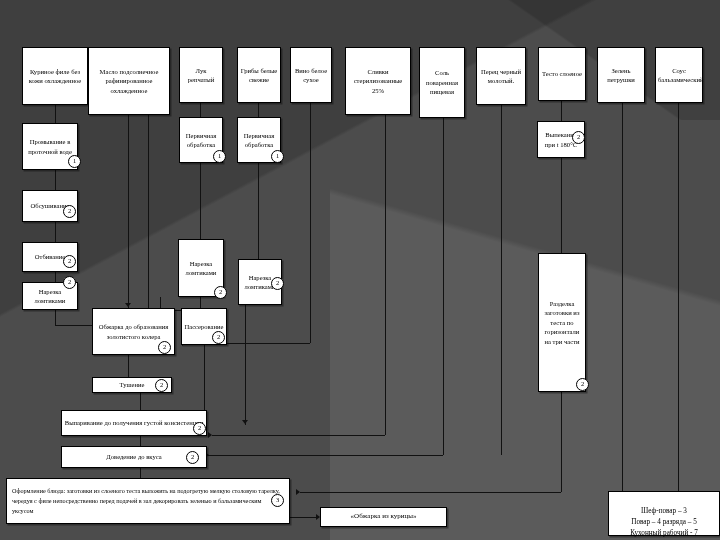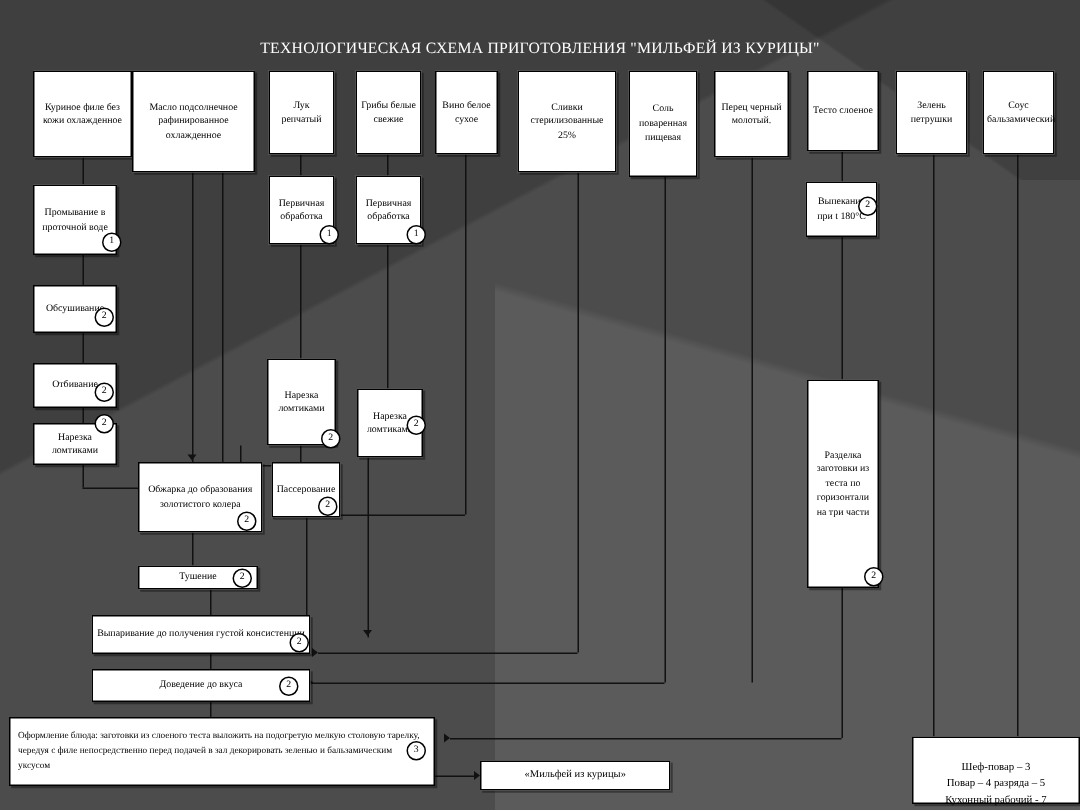--- a/index.html
+++ b/index.html
@@ -65,21 +65,20 @@
 </style>
 </head>
 <body>
 
 <div id="stage">
 
   <div class="bg-dark-top"></div>
   <div class="bg-sheen"></div>
   <div class="bg-corner"></div>
 
-  <div class="title">ТЕХНОЛОГИЧЕСКАЯ СХЕМА ПРИГОТОВЛЕНИЯ "МИЛЬФЕЙ ИЗ КУРИЦЫ"</div>
 
   <div class="ln lnv" style="left:55px;top:105px;height:18px;"></div>
   <div class="ln lnv" style="left:55px;top:170px;height:20px;"></div>
   <div class="ln lnv" style="left:55px;top:222px;height:20px;"></div>
   <div class="ln lnv" style="left:55px;top:272px;height:10px;"></div>
   <div class="ln lnv" style="left:55px;top:310px;height:15px;"></div>
   <div class="ln lnh" style="left:55px;top:325px;width:45px;"></div>
   <div class="arrow-r" style="left:98px;top:322px;"></div>
 
   <div class="ln lnv" style="left:128px;top:115px;height:193px;"></div>
@@ -252,21 +251,21 @@
     <span class="txt">Разделка заготовки из теста по горизонтали на три части</span>
   </div>
   <div class="marker" style="left:576px;top:378px;">2</div>
 
   <div class="box left" style="left:6px;top:478px;width:284px;height:46px;font-size:6.2px;line-height:9.8px;padding:2px 5px;">
     <span class="txt">Оформление блюда: заготовки из слоеного теста выложить на подогретую мелкую столовую тарелку, чередуя с филе непосредственно перед подачей в зал декорировать зеленью и бальзамическим уксусом</span>
   </div>
   <div class="marker" style="left:271px;top:494px;">3</div>
 
   <div class="box" style="left:320px;top:507px;width:127px;height:20px;font-size:7px;">
-    <span class="txt">«Мильфей из курицы»</span>
+    <span class="txt">«Обжарка из курицы»</span>
   </div>
 
   <div class="legend" style="left:608px;top:491px;width:112px;height:45px;">
     <div>Шеф-повар – 3</div>
     <div>Повар – 4 разряда – 5</div>
     <div>Кухонный рабочий - 7</div>
   </div>
 
 </div>
 

